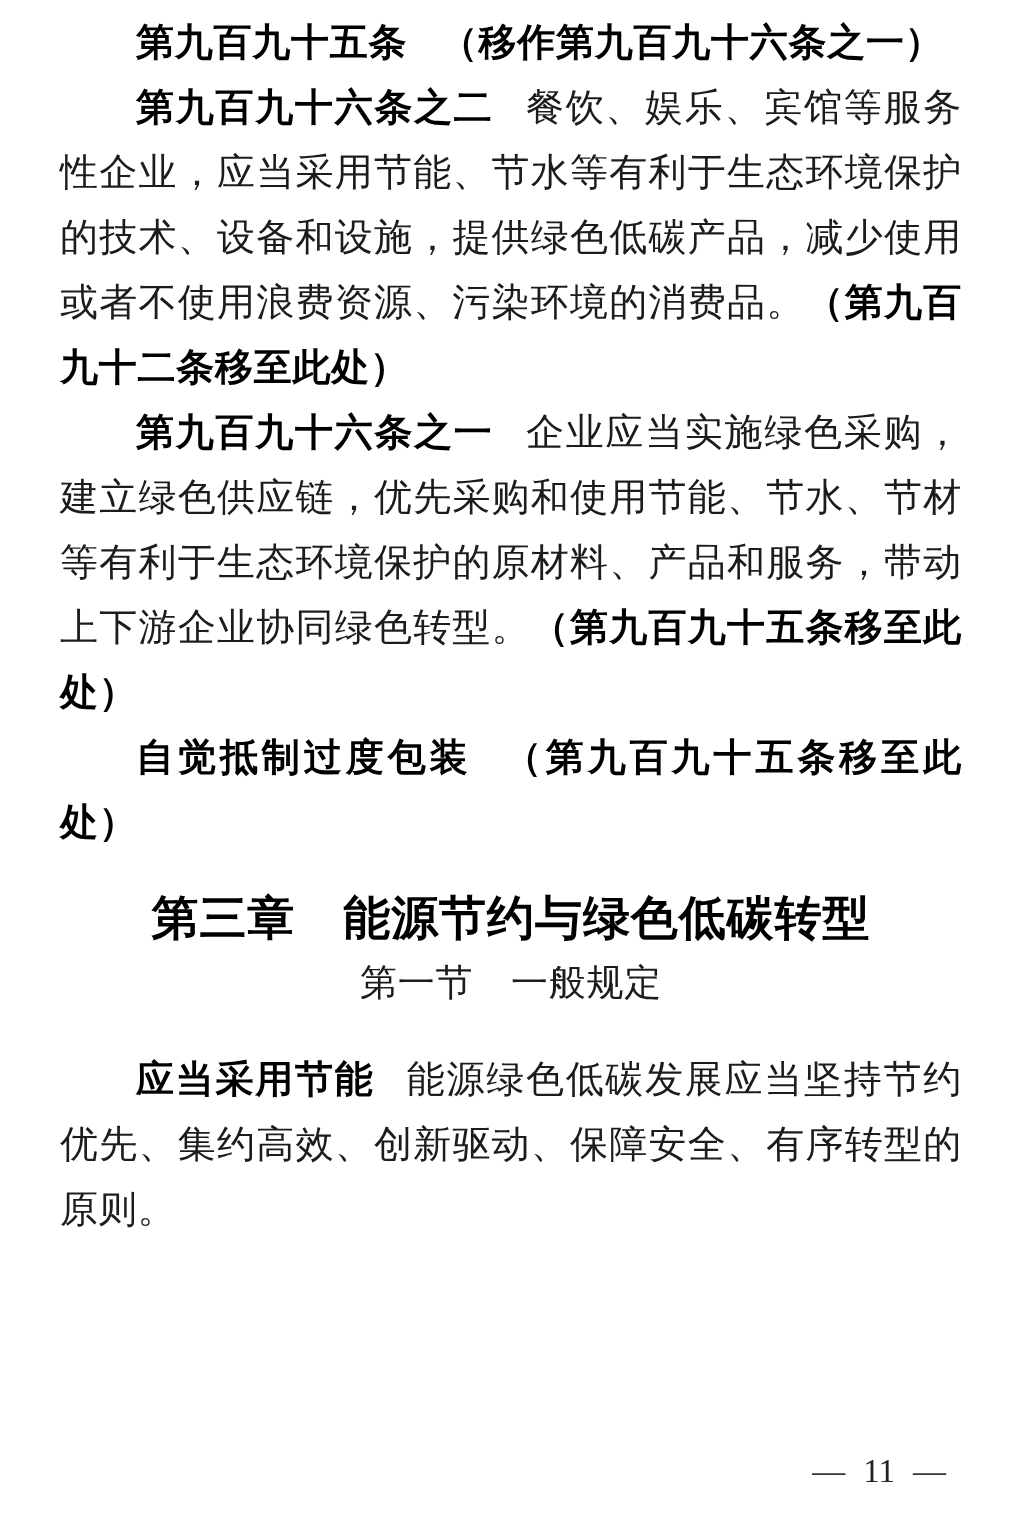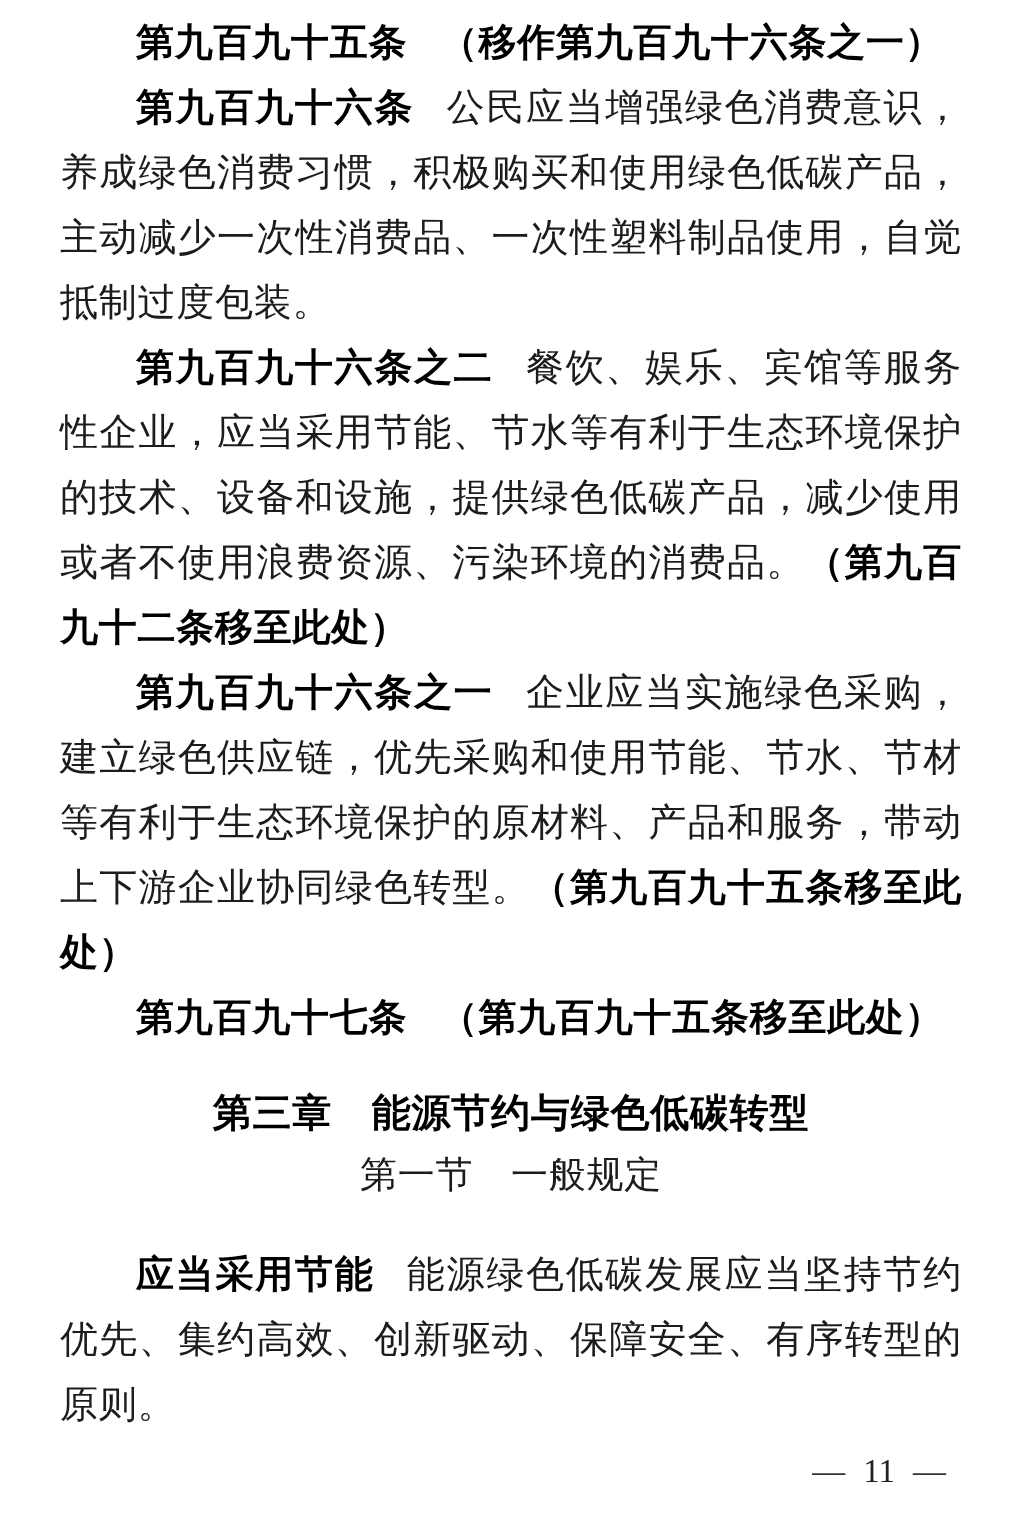--- a/index.html
+++ b/index.html
@@ -28,34 +28,34 @@
     color: #000000;
     margin-right: 0.85em;
   }
   .bold-note {
     font-family: "Liberation Sans", sans-serif;
     font-weight: 700;
     color: #000000;
   }
   .chapter-heading {
     margin-top: 30px;
-    font-size: 39px;
+    font-size: 47px;
     line-height: 65px;
     text-align: center;
     text-indent: 0;
     font-family: "Liberation Sans", sans-serif;
     font-weight: 700;
     color: #000000;
   }
   .section-heading {
     font-size: 37px;
     line-height: 65px;
     text-align: center;
     text-indent: 0;
-    font-family: Liberation Mono, monospace;
+    font-family: Liberation Serif, serif;
     font-weight: 400;
     color: #1c1c1c;
   }
   .after-heading { margin-top: 32px; }
   .footer {
     position: absolute;
     right: 46px;
     bottom: 22px;
     font-size: 33px;
     line-height: 40px;
@@ -67,27 +67,26 @@
   }
   .footer .dash { letter-spacing: 0; color: #333333; }
 </style>
 </head>
 <body>
 
 <div class="page">
 
   <p class="para"><span class="article-label">第九百九十五条</span><span class="bold-note">（移作第九百九十六条之一）</span></p>
 
-  <p class="para"><span class="article-label">第九百九十六条</span><span>公民应当增强绿色消费意识，养成绿色消费习惯，积极购买和使用绿色低碳产品，主动减少一次性消费品、一次性塑料制品使用，自觉抵制过度包装。</span></p>
 
   <p class="para"><span class="article-label">第九百九十六条之二</span><span>餐饮、娱乐、宾馆等服务性企业，应当采用节能、节水等有利于生态环境保护的技术、设备和设施，提供绿色低碳产品，减少使用或者不使用浪费资源、污染环境的消费品。</span><span class="bold-note">（第九百九十二条移至此处）</span></p>
 
   <p class="para"><span class="article-label">第九百九十六条之一</span><span>企业应当实施绿色采购，建立绿色供应链，优先采购和使用节能、节水、节材等有利于生态环境保护的原材料、产品和服务，带动上下游企业协同绿色转型。</span><span class="bold-note">（第九百九十五条移至此处）</span></p>
 
-  <p class="para"><span class="article-label">第九百九十七条</span><span class="bold-note">（第九百九十五条移至此处）</span></p>
+  <p class="para"><span class="article-label">自觉抵制过度包装</span><span class="bold-note">（第九百九十五条移至此处）</span></p>
 
 
   <p class="para chapter-heading">第三章　能源节约与绿色低碳转型</p>
 
   <p class="para section-heading">第一节　一般规定</p>
 
   <p class="para after-heading"><span class="article-label">应当采用节能</span><span>能源绿色低碳发展应当坚持节约优先、集约高效、创新驱动、保障安全、有序转型的原则。</span></p>
 
   <p class="para"></p>
 

